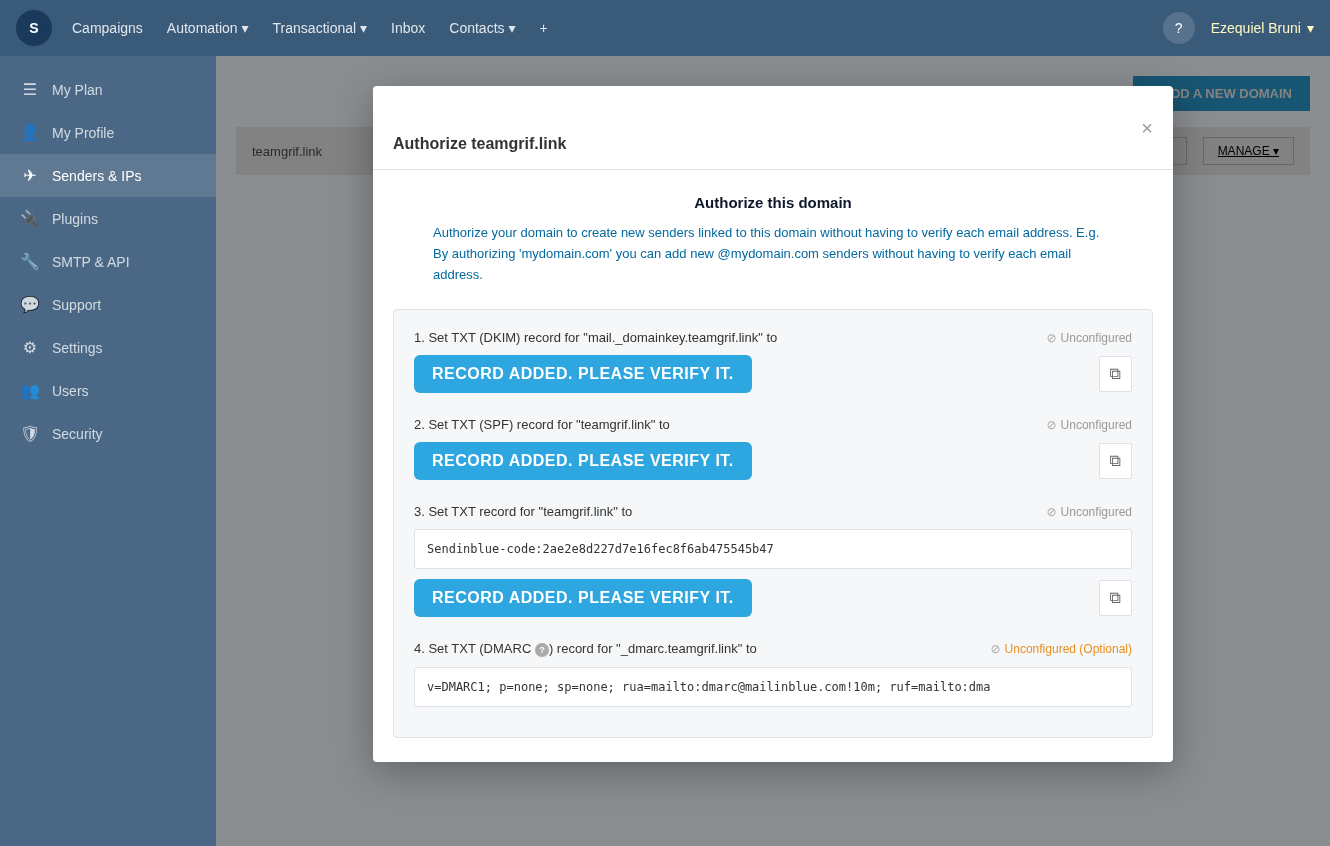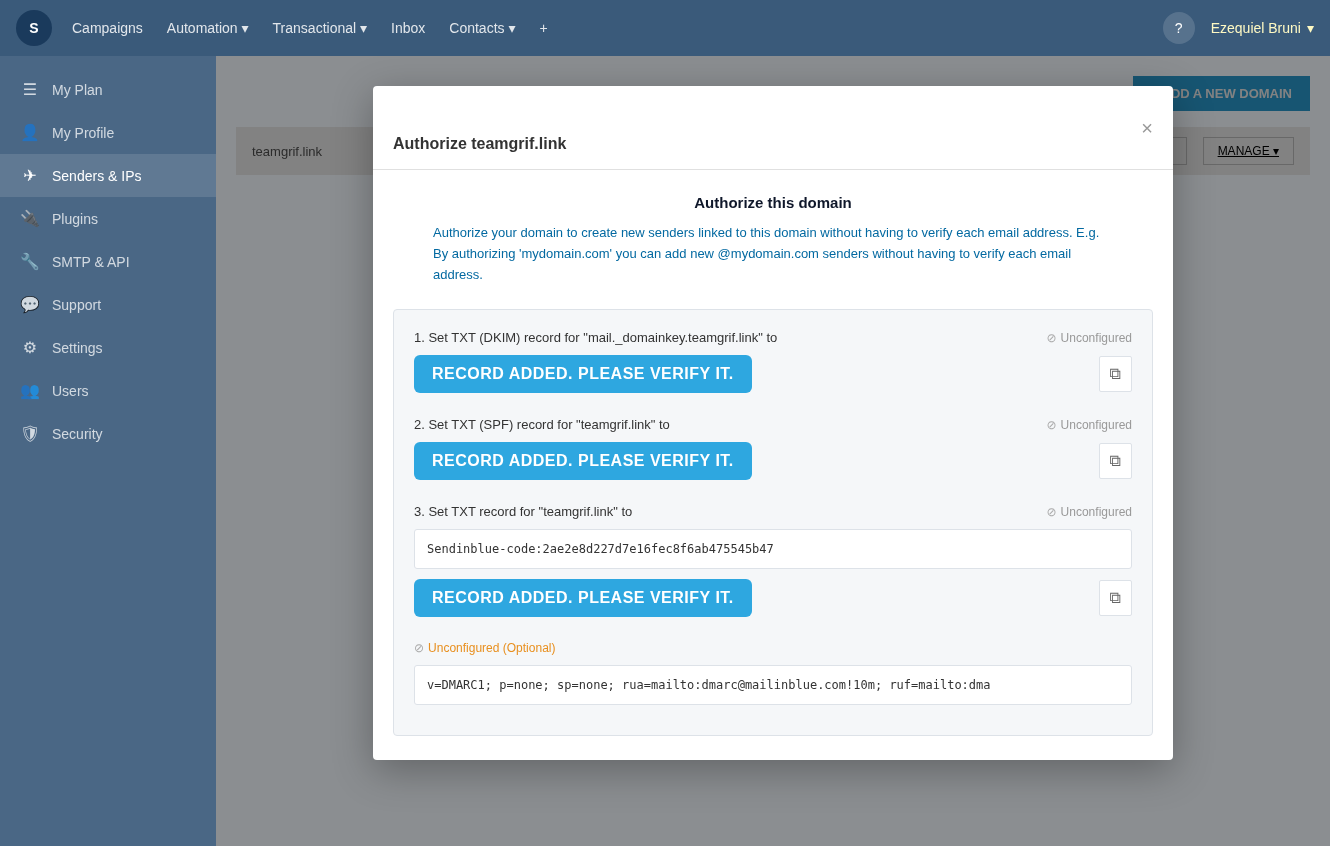--- a/index.html
+++ b/index.html
@@ -390,20 +390,21 @@
               <div class="dns-record-actions">
                 <button class="btn-verify">RECORD ADDED. PLEASE VERIFY IT.</button>
                 <button class="btn-copy">
                   <span class="copy-icon">⧉</span>
                 </button>
               </div>
             </div>
 
             <div class="dns-record">
               <div class="dns-record-header">
+                <span class="dns-record-label">4. Set TXT (DMARC <span style="display:inline-flex;align-items:center;justify-content:center;width:14px;height:14px;border-radius:50%;background:#aaa;color:white;font-size:9px;font-weight:bold;">?</span>) record for "_dmarc.teamgrif.link" to</span>
                 <span class="dns-record-status unconfigured-optional">
                   <span class="status-icon">⊘</span>
                   <span>Unconfigured (Optional)</span>
                 </span>
               </div>
               <div class="dns-record-value">v=DMARC1; p=none; sp=none; rua=mailto:dmarc@mailinblue.com!10m; ruf=mailto:dma</div>
             </div>
 
           </div>
         </div>

